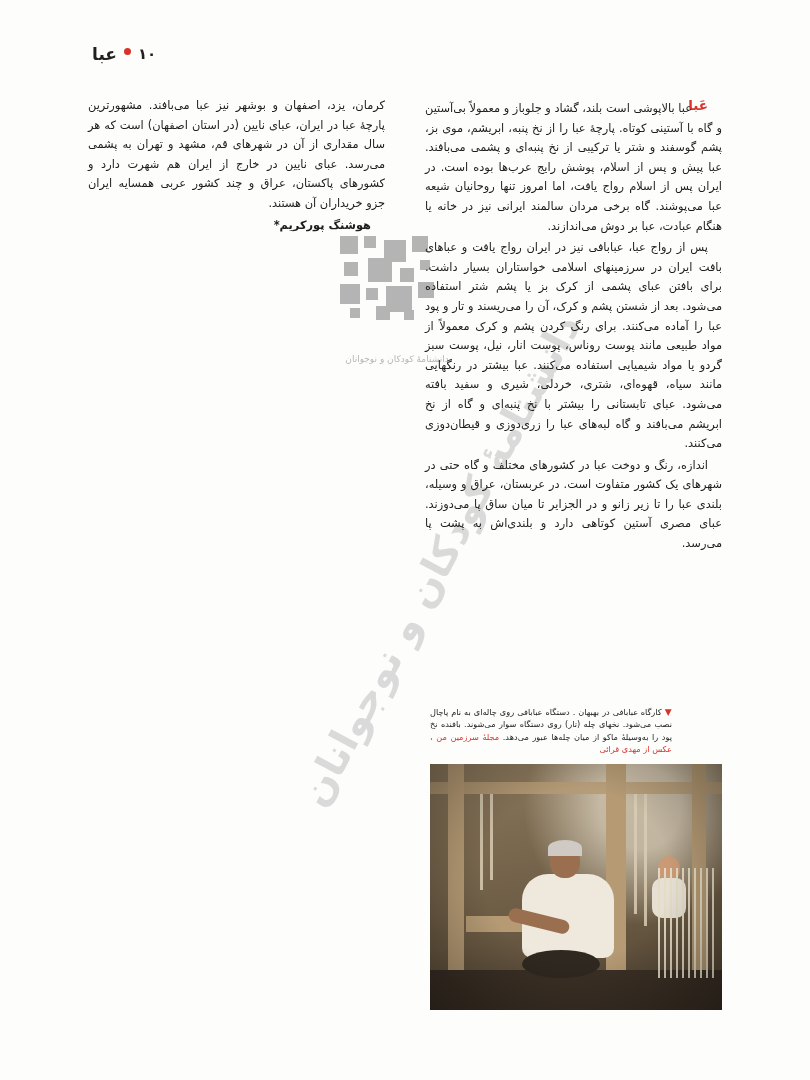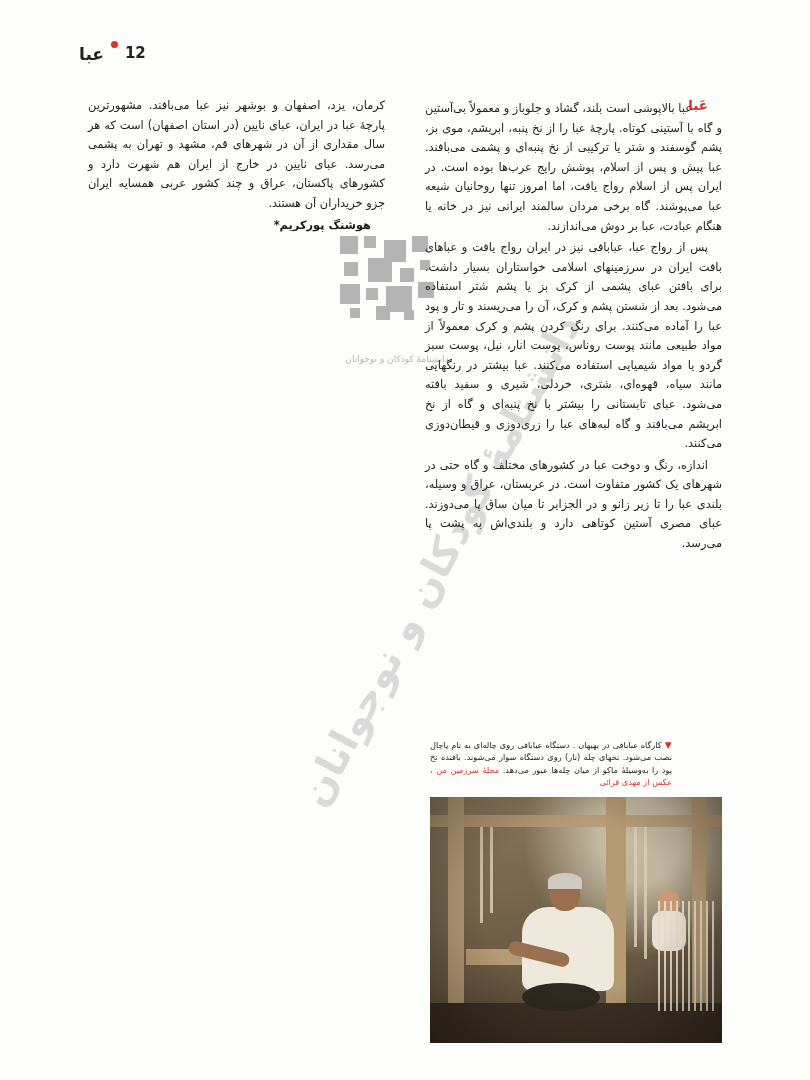--- a/index.html
+++ b/index.html
@@ -16,24 +16,24 @@
   }
   .page {
     position: absolute;
     inset: 0;
     background: #fdfdfc;
   }
   
   .page-header {
     position: absolute;
     top: 44px;
-    left: 79px;
+    left: 92px;
     display: flex;
     flex-direction: row-reverse;
-    align-items: flex-start;
+    align-items: center;
     gap: 7px;
     direction: rtl;
   }
   .header-word {
     font-family: "DejaVu Sans", sans-serif;
     font-size: 17px;
     font-weight: bold;
     color: #231f20;
     letter-spacing: 0.5px;
   }
@@ -154,21 +154,20 @@
     align-items: center;
     justify-content: center;
   }
 
   
   .figure {
     position: absolute;
     top: 706px;
     left: 430px;
     width: 242px;
-    margin-top: 33px;
   }
   .fig-caption {
     direction: rtl;
     text-align: justify;
     text-align-last: right;
     font-size: 8.2px;
     line-height: 12.4px;
     color: #1d1d1b;
     margin-bottom: 8px;
   }
@@ -268,21 +267,21 @@
   }
 </style>
 </head>
 <body>
 
 <div class="page">
 
   <div class="page-header">
     <span class="header-word">عبا</span>
     <span class="header-bullet"></span>
-    <span class="header-num">12</span>
+    <span class="header-num">۱۰</span>
   </div>
   <div class="header-rule"></div>
 
   <div class="watermark-logo">
     <div class="wm-grid">
       <i style="left:0;top:0;width:18px;height:18px;"></i>
       <i style="left:24px;top:0;width:12px;height:12px;"></i>
       <i style="left:44px;top:4px;width:22px;height:22px;"></i>
       <i style="left:72px;top:0;width:16px;height:16px;"></i>
       <i style="left:4px;top:26px;width:14px;height:14px;"></i>

